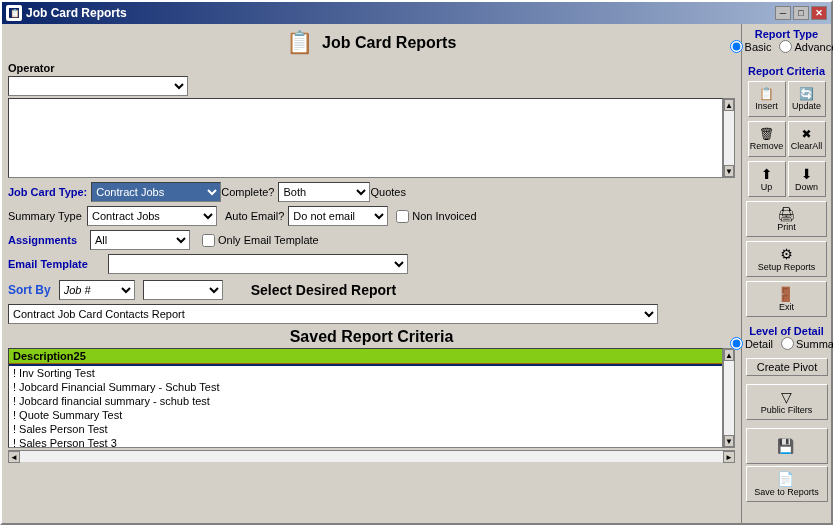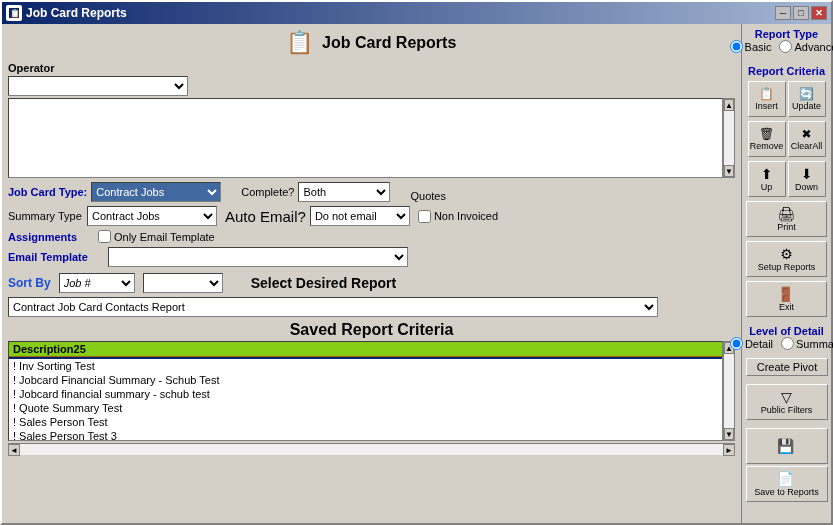--- a/index.html
+++ b/index.html
@@ -73,21 +73,21 @@
       <div style="display:flex; margin-bottom:4px; height:80px;">
         <div class="criteria-area" style="flex:1; height:80px;">
         </div>
         <div style="display:flex; flex-direction:column; width:12px; border:1px solid #808080; background:#d4d0c8;">
           <div class="scroll-btn">▲</div>
           <div style="flex:1; background:#f0f0f0;"></div>
           <div class="scroll-btn">▼</div>
         </div>
       </div>
 
-      <div style="display:flex; align-items:flex-end; gap:20px; margin-bottom:4px; flex-wrap:wrap;">
+      <div style="display:flex; align-items:center; gap:0; margin-bottom:4px; flex-wrap:wrap;">
 
         <div style="display:flex; align-items:center; gap:4px;">
           <span style="color:#0000aa; font-weight:bold; font-size:11px;">Job Card Type:</span>
           <select style="width:130px; background:#4169a0; color:white;"><option>Contract Jobs</option><option>Permanent Jobs</option><option>All Jobs</option></select>
         </div>
 
         <div style="display:flex; align-items:center; gap:4px;">
           <span style="font-size:11px;">Complete?</span>
           <select style="width:92px;"><option>Both</option><option>Yes</option><option>No</option></select>
         </div>
@@ -98,34 +98,35 @@
       </div>
 
       <div style="display:flex; align-items:center; gap:8px; margin-bottom:4px; flex-wrap:wrap;">
 
         <div style="display:flex; align-items:center; gap:4px;">
           <span style="font-size:11px; min-width:75px;">Summary Type</span>
           <select style="width:130px;"><option>Contract Jobs</option><option>Permanent Jobs</option></select>
         </div>
 
         <div style="display:flex; align-items:center; gap:4px;">
-          <span style="font-size:15px;">Auto Email?</span>
+          <span style="font-size:11px;">Auto Email?</span>
           <select style="width:100px;"><option>Do not email</option><option>Email All</option><option>Email Selected</option></select>
         </div>
 
         <div style="display:flex; align-items:center; gap:3px;">
           <input type="checkbox" style="">
           <span style="font-size:11px;">Non Invoiced</span>
         </div>
       </div>
 
       <div style="display:flex; align-items:center; gap:8px; margin-bottom:4px;">
 
         <div style="display:flex; align-items:center; gap:4px;">
           <span style="font-size: 11px; color: rgb(0, 0, 170); font-weight: bold; min-width: 78px; padding-left: 0px;">Assignments</span>
+          <select style="width:100px;"><option>All</option><option>Assigned</option><option>Unassigned</option></select>
         </div>
 
         <div style="display:flex; align-items:center; gap:3px; margin-left:4px;">
           <input type="checkbox" style="">
           <span style="font-size:11px;">Only Email Template</span>
         </div>
       </div>
 
       <div style="display:flex; align-items:center; gap:20px; margin-bottom:6px;">
         <span style="color:#0000aa; font-weight:bold; font-size:11px; min-width:75px;">Email Template</span>

